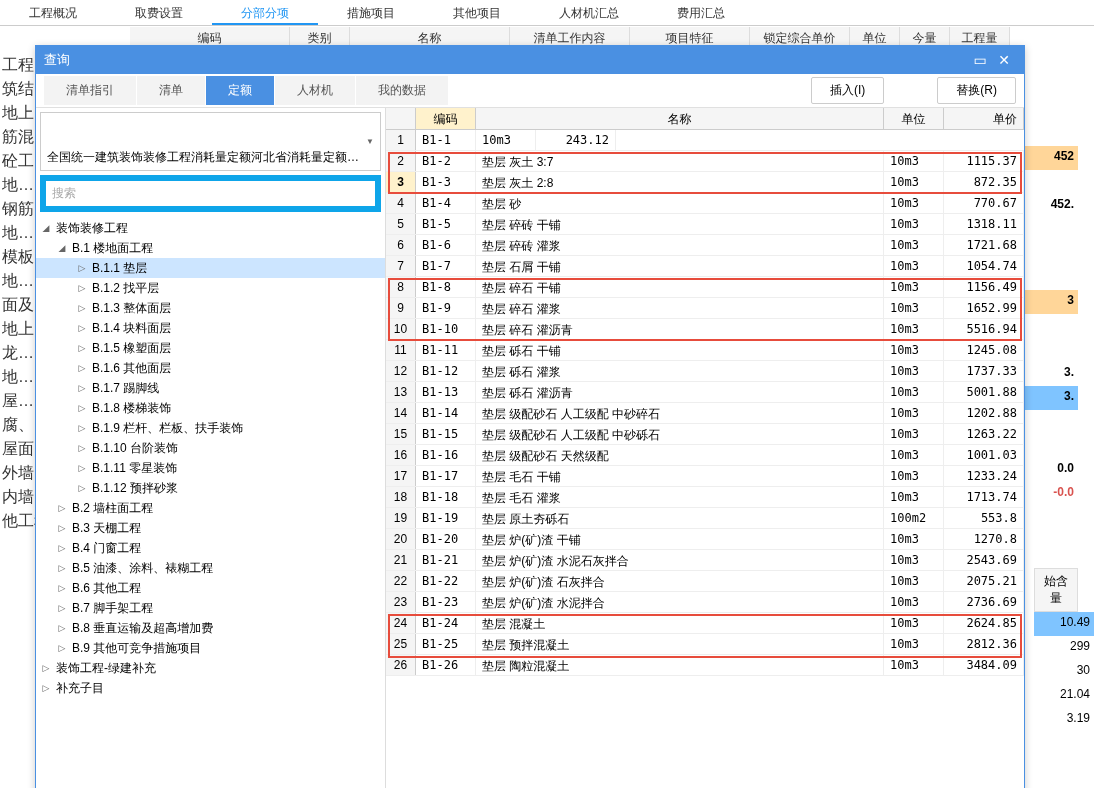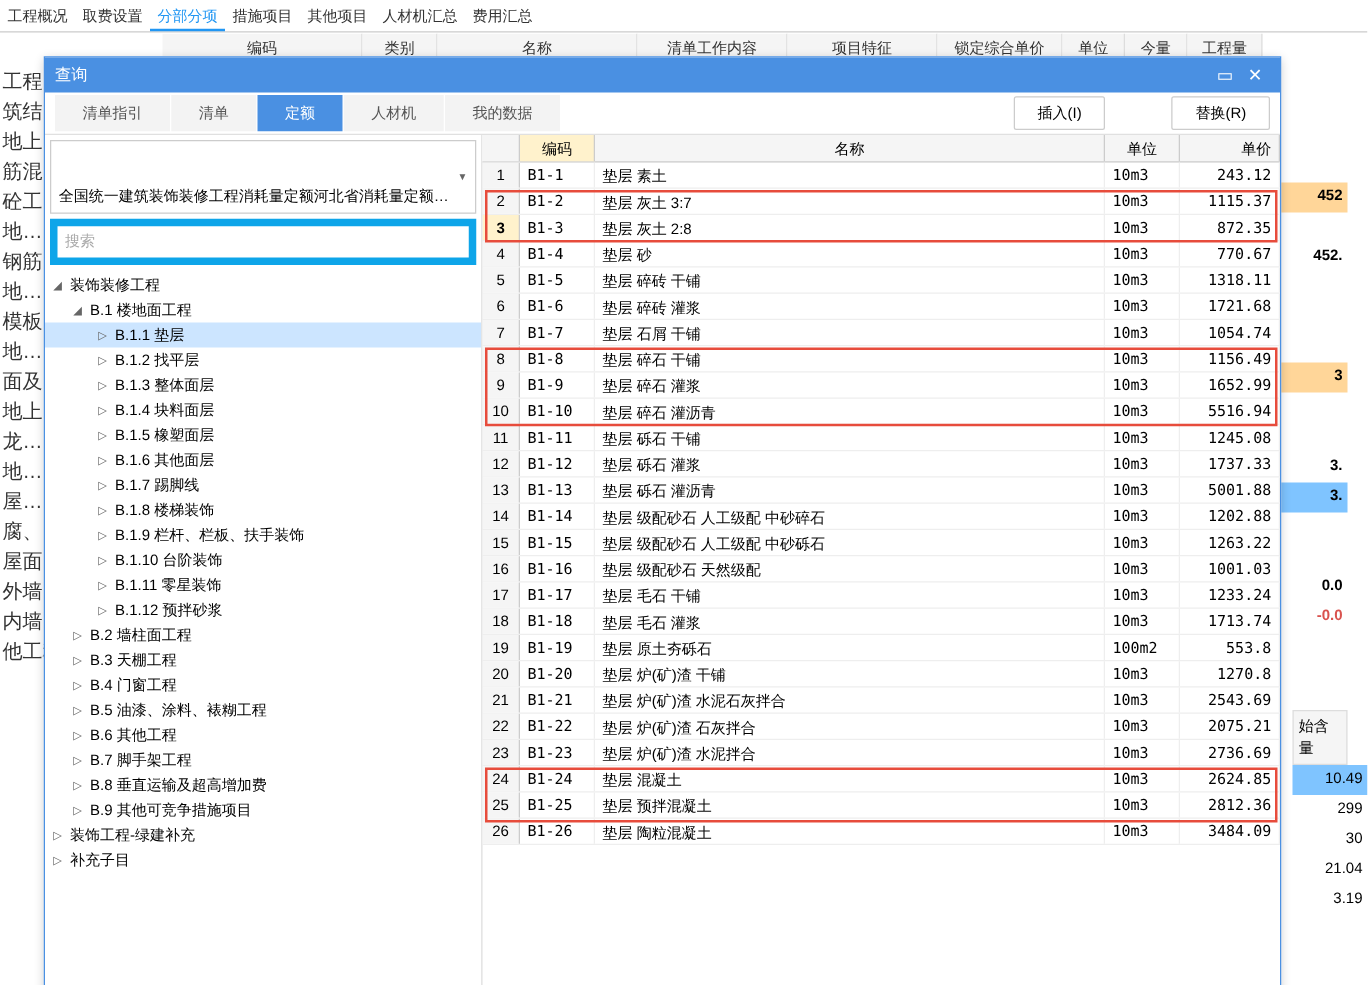--- a/index.html
+++ b/index.html
@@ -1,39 +1,39 @@
 <!DOCTYPE html>
 <html><head>
 <meta charset="utf-8">
 <style>
 * { margin: 0; padding: 0; box-sizing: border-box; font-family: "Microsoft YaHei", SimSun, sans-serif; font-size: 12px; }
 body { background: #fff; overflow: hidden; width: 1094px; height: 788px; position: relative; }
 
 
 .main-tabs { display: flex; border-bottom: 1px solid #ccc; height: 26px; }
-.main-tab { padding: 5px 6px; cursor: pointer; color: #333; }
+.main-tab { padding: 5px 29px; cursor: pointer; color: #333; }
 .main-tab.active { color: #2196F3; border-bottom: 2px solid #2196F3; }
 
 
 .bg-header { position: absolute; top: 27px; left: 0; right: 0; height: 22px; display: flex; }
 .bg-header-cell { border-right: 1px solid #ddd; border-bottom: 1px solid #ddd; padding: 3px 6px; text-align: center; color: #333; background: #f5f5f5; }
 
 
 .left-side { position: absolute; left: 0; top: 50px; width: 35px; }
 .left-side-item { padding: 5px 2px; font-size: 16px; color: #333; white-space: nowrap; overflow: hidden; border-bottom: 1px solid transparent; height: 24px; }
 
 
 .right-col { position: absolute; right: 16px; top: 50px; width: 60px; font-weight: bold; }
 .right-cell { height: 24px; padding: 3px 4px; text-align: right; border-bottom: 1px solid transparent; font-size: 12px; }
 .right-cell.hl-orange { background: #FFD699; }
 .right-cell.hl-blue { background: #7FC4FF; }
 .right-cell.neg { color: #D9534F; }
 
 
-.right-header { position: absolute; right: 0; top: 550px; width: 44px; padding: 4px; background: #f5f5f5; border: 1px solid #ddd; }
+.right-header { position: absolute; right: 0; top: 550px; width: 44px; padding: 4px; background: #f5f5f5; border: 1px solid #ddd; text-align: center; }
 
 
 .dialog { position: absolute; left: 35px; top: 45px; width: 990px; height: 765px; border: 1px solid #4A90E2; background: #fff; box-shadow: 0 2px 8px rgba(0,0,0,0.2); }
 .dlg-titlebar { height: 28px; background: #4A90E2; color: #fff; display: flex; align-items: center; padding: 0 8px; }
 .dlg-title { flex: 1; font-size: 13px; }
 .dlg-btn-icon { width: 24px; height: 20px; display: flex; align-items: center; justify-content: center; cursor: pointer; color: #fff; font-size: 14px; }
 
 
 .dlg-tabs-row { display: flex; align-items: center; height: 34px; padding: 4px 8px; border-bottom: 1px solid #e0e0e0; gap: 47px; }
 .dlg-tabs { display: flex; }
@@ -292,21 +292,20 @@
         <div class="tbl-hcell col-rownum"></div>
         <div class="tbl-hcell col-code code">编码</div>
         <div class="tbl-hcell col-name">名称</div>
         <div class="tbl-hcell col-unit">单位</div>
         <div class="tbl-hcell col-price">单价</div>
       </div>
       <div class="tbl-body" id="tbl-body">
           <div class="tbl-row">
             <div class="tbl-cell col-rownum">1</div>
             <div class="tbl-cell col-code">B1-1</div>
-            <div class="tbl-cell col-name">垫层 素土</div>
             <div class="tbl-cell col-unit">10m3</div>
             <div class="tbl-cell col-price">243.12</div>
           </div>
           <div class="tbl-row">
             <div class="tbl-cell col-rownum">2</div>
             <div class="tbl-cell col-code">B1-2</div>
             <div class="tbl-cell col-name">垫层 灰土 3:7</div>
             <div class="tbl-cell col-unit">10m3</div>
             <div class="tbl-cell col-price">1115.37</div>
           </div>

